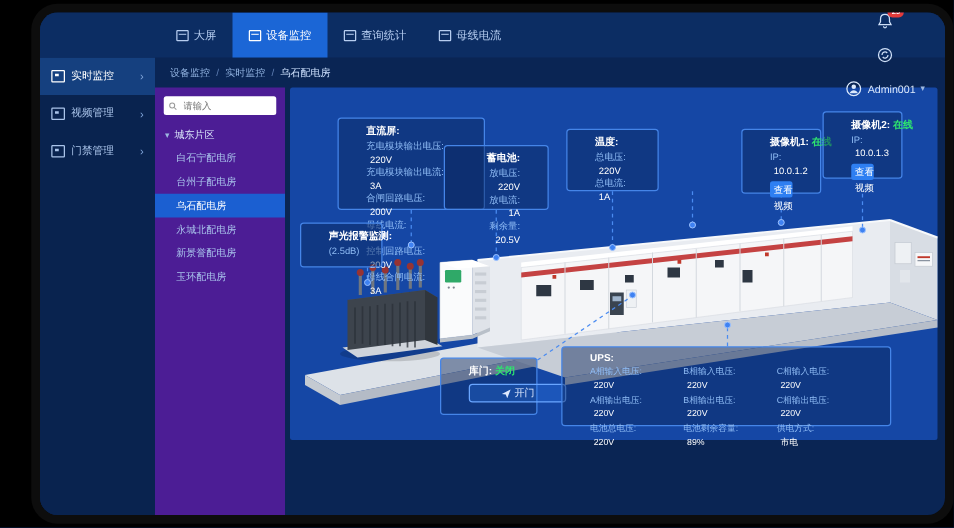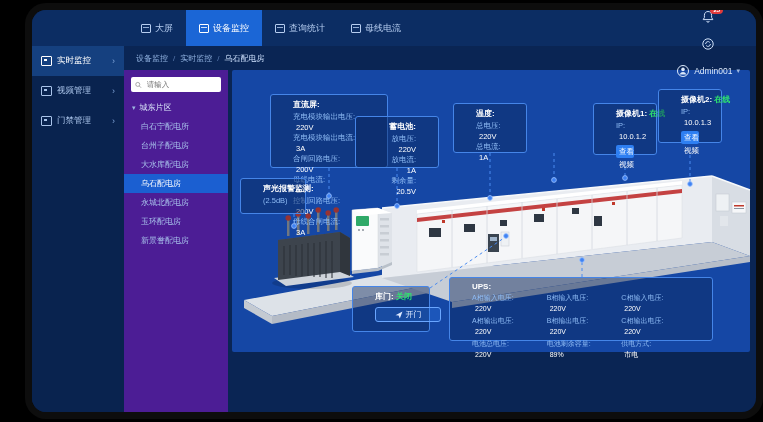--- a/index.html
+++ b/index.html
@@ -52,21 +52,21 @@
   .overlay .dot{pointer-events:auto;}
   
   .card{position:absolute;background:rgba(10,38,92,.45);border:1px solid #4585e8;border-radius:3px;padding:4px 22px;box-sizing:border-box;z-index:3;}
   .card-title{font-size:8px;font-weight:bold;color:#fff;margin-bottom:2px;white-space:nowrap;}
   .krow{display:flex;font-size:7.5px;line-height:10.5px;color:#8fbcf5;white-space:nowrap;flex-direction:column;}
   .krow .val{color:#fff;margin-left:3px;}
   .dc-card .krow{justify-content:flex-end;}
   .dc-card .val{width:24px;text-align:left;flex:none;}
   .status{color:#2ee56e;font-weight:bold;}
   .btn{display:block;margin-top:3px;background:#2e7ff2;color:#fff;border:0;border-radius:2px;font-size:7.5px;height:13px;line-height:13px;width:100%;text-align:right;font-family:inherit;padding:0;cursor:pointer;}
-  .door-btn{margin:5px auto 0;width:66px;height:15px;background:rgba(46,127,242,.28);border:1px solid #6aa6ff;color:#dfeaff;border-radius:3px;font-size:8px;display:flex;align-items:center;justify-content:center;gap:3px;cursor:pointer;font-family:inherit;}
+  .door-btn{margin:5px auto 0;width:78px;height:15px;background:rgba(46,127,242,.28);border:1px solid #6aa6ff;color:#dfeaff;border-radius:3px;font-size:8px;display:flex;align-items:center;justify-content:center;gap:3px;cursor:pointer;font-family:inherit;}
   .ups-grid{display:grid;grid-template-columns:repeat(3,1fr);column-gap:6px;row-gap:2px;}
   .ups-grid .krow{font-size:7px;}
 </style>
 </head>
 <body>
 
 <div class="frame">
 
   <div class="topbar">
     <div class="nav">
@@ -146,25 +146,24 @@
           <line x1="5.2" y1="5.2" x2="7.3" y2="7.3" stroke="#999" stroke-width="1"></line>
         </svg>
       <input placeholder="请输入" style="">
     </div>
     <div class="tree-root">
       <span class="tw">▾</span>
       <span>城东片区</span>
     </div>
     <div class="tree-item">白石宁配电所</div>
     <div class="tree-item">台州子配电房</div>
-    <div class="tree-item">大水库配电房</div>
     <div class="tree-item selected">乌石配电房</div>
     <div class="tree-item">永城北配电房</div>
+    <div class="tree-item">新景誉配电房</div>
     <div class="tree-item">玉环配电房</div>
-    <div class="tree-item">新景誉配电房</div>
   </div>
 
   <div class="mainpanel">
 
     <svg class="scene" viewBox="0 0 512 195">
 
       <polygon points="2,150 232,108 262,120 30,166" fill="#dde2e8"></polygon>
       <polygon points="30,166 262,120 262,128 30,174" fill="#b4bbc6"></polygon>
       <polygon points="2,150 30,166 30,174 2,158" fill="#c4cad2"></polygon>
 

